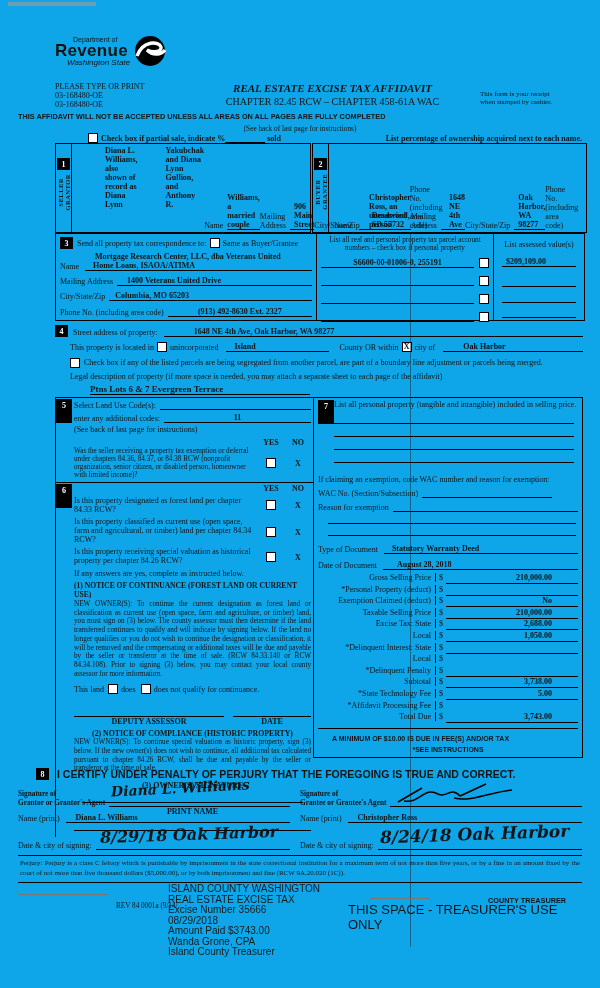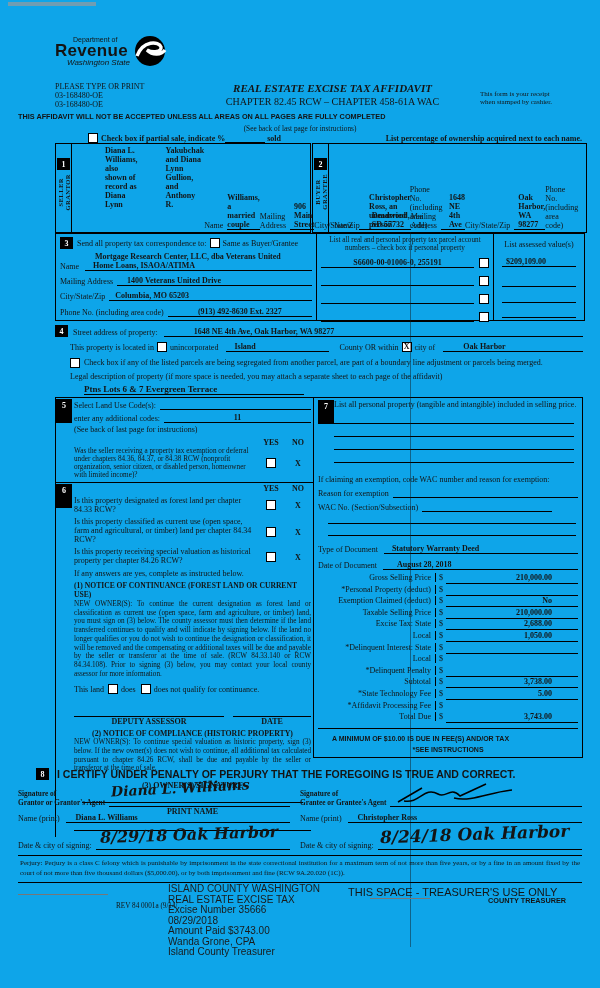--- a/index.html
+++ b/index.html
@@ -228,21 +228,21 @@
         <span>X</span>
       </span>
     <span style="margin-left:3px;">city of</span>
     <span class="ul val fill" style="margin-left:8px;padding-left:20px;">Oak Harbor</span>
   </div>
   <div class="abs" style="left:70px;top:372px;width:513px;">Legal description of property (if more space is needed, you may attach a separate sheet to each page of the affidavit)</div>
   <div class="abs frow" style="left:70px;top:358px;width:513px;align-items:flex-start;">
     <span class="cb"></span>
     <span style="margin-left:4px;">Check box if any of the listed parcels are being segregated from another parcel, are part of a boundary line adjustment or parcels being merged.</span>
   </div>
-  <div class="abs ul val" style="left:84px;top:384px;width:220px;font-size:9px;">Ptns Lots 6 &amp; 7 Evergreen Terrace</div>
+  <div class="abs ul val" style="left:90px;top:384px;width:220px;font-size:9px;">Ptns Lots 6 &amp; 7 Evergreen Terrace</div>
 
   <div class="abs" style="left:55px;top:397px;width:258px;border-top:1px solid #000;border-left:1px solid #000;box-sizing:border-box;">
     <div style="position:relative;padding:2px 2px 0 18px;">
       <div class="secnum tall" style="position:absolute;left:0;top:1px;">5</div>
       <div class="frow">
         <span>Select Land Use Code(s):</span>
         <span class="ul fill" style="margin-left:4px;height:9px;"></span>
       </div>
       <div class="frow" style="margin-top:3px;">
         <span>enter any additional codes:</span>
@@ -322,26 +322,26 @@
       <div class="secnum tall" style="position:absolute;left:0;top:0;">7</div>
       <div>List all personal property (tangible and intangible) included in selling price.</div>
     </div>
     <div class="ul" style="margin:12px 4px 0 16px;height:2px;"></div>
     <div class="ul" style="margin:10px 4px 0 16px;height:2px;"></div>
     <div class="ul" style="margin:10px 4px 0 16px;height:2px;"></div>
     <div class="ul" style="margin:10px 4px 0 16px;height:2px;"></div>
 
     <div style="margin-top:12px;">If claiming an exemption, code WAC number and reason for exemption:</div>
     <div class="frow" style="margin-top:4px;">
+      <span>WAC No. (Section/Subsection)</span>
+      <span class="ul" style="width:130px;margin-left:4px;height:9px;"></span>
+    </div>
+    <div class="frow" style="margin-top:4px;">
       <span>Reason for exemption</span>
       <span class="ul fill" style="margin-left:4px;height:9px;"></span>
-    </div>
-    <div class="frow" style="margin-top:4px;">
-      <span>WAC No. (Section/Subsection)</span>
-      <span class="ul" style="width:130px;margin-left:4px;height:9px;"></span>
     </div>
     <div class="ul" style="margin:9px 2px 0 10px;height:2px;"></div>
     <div class="ul" style="margin:9px 2px 0 10px;height:2px;"></div>
 
     <div class="frow" style="margin-top:8px;">
       <span>Type of Document</span>
       <span class="ul fill val" style="margin-left:6px;padding-left:8px;">Statutory Warranty Deed</span>
     </div>
     <div class="frow" style="margin-top:6px;margin-bottom:3px;">
       <span>Date of Document</span>
@@ -513,16 +513,16 @@
     <div class="abs stamp" style="left:150px;top:0;width:200px;">
       <div>ISLAND COUNTY WASHINGTON</div>
       <div>REAL ESTATE EXCISE TAX</div>
       <div>Excise Number 35666</div>
       <div>08/29/2018</div>
       <div>Amount Paid $3743.00</div>
       <div>Wanda Grone, CPA</div>
       <div>Island County Treasurer</div>
     </div>
     <div class="greyline abs" style="left:352px;top:14px;width:60px;"></div>
-    <div class="abs sans" style="left:330px;top:2px;font-size:11px;">THIS SPACE - TREASURER'S USE ONLY</div>
+    <div class="abs sans" style="left:330px;top:18px;font-size:13px;">THIS SPACE - TREASURER'S USE ONLY</div>
     <div class="abs sans b" style="left:470px;top:12px;font-size:7.3px;">COUNTY TREASURER</div>
   </div>
 </div>
 
 </body></html>

